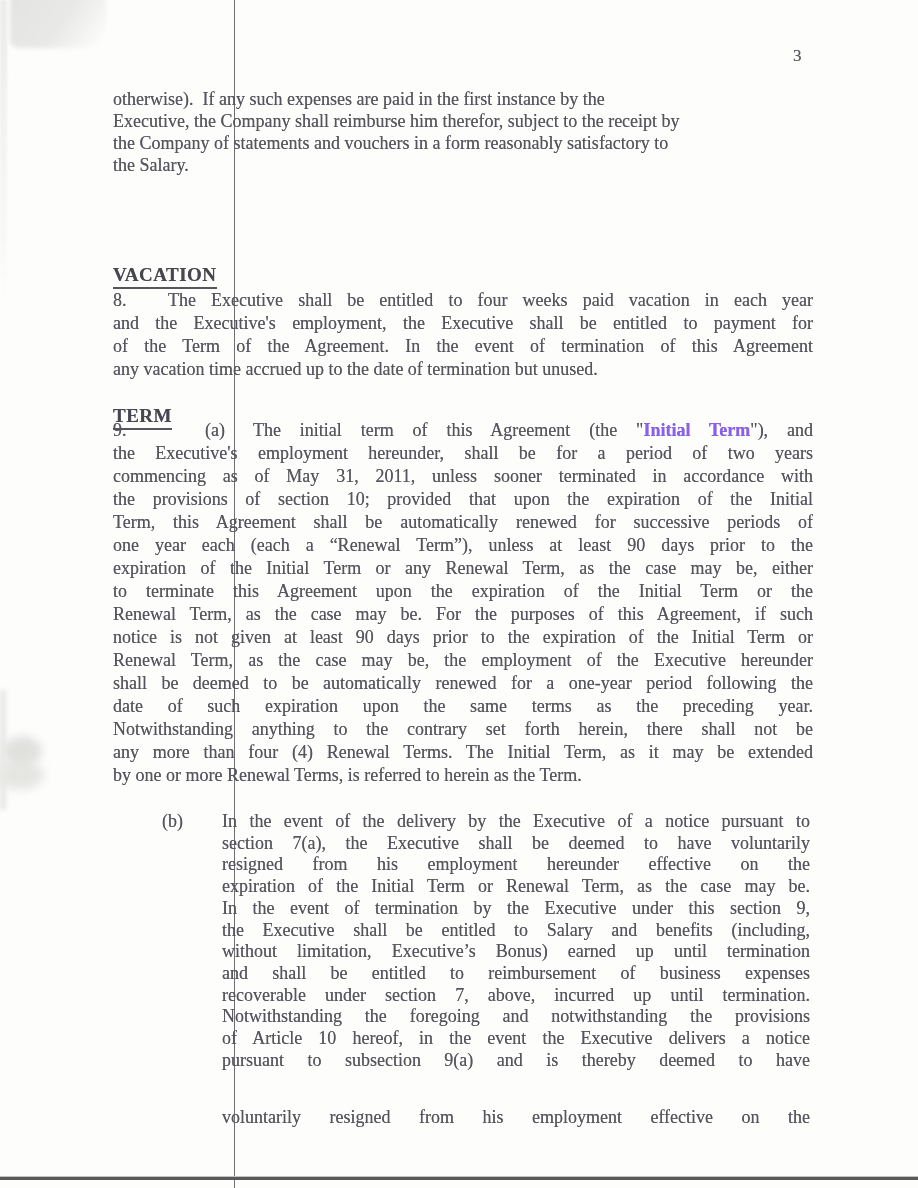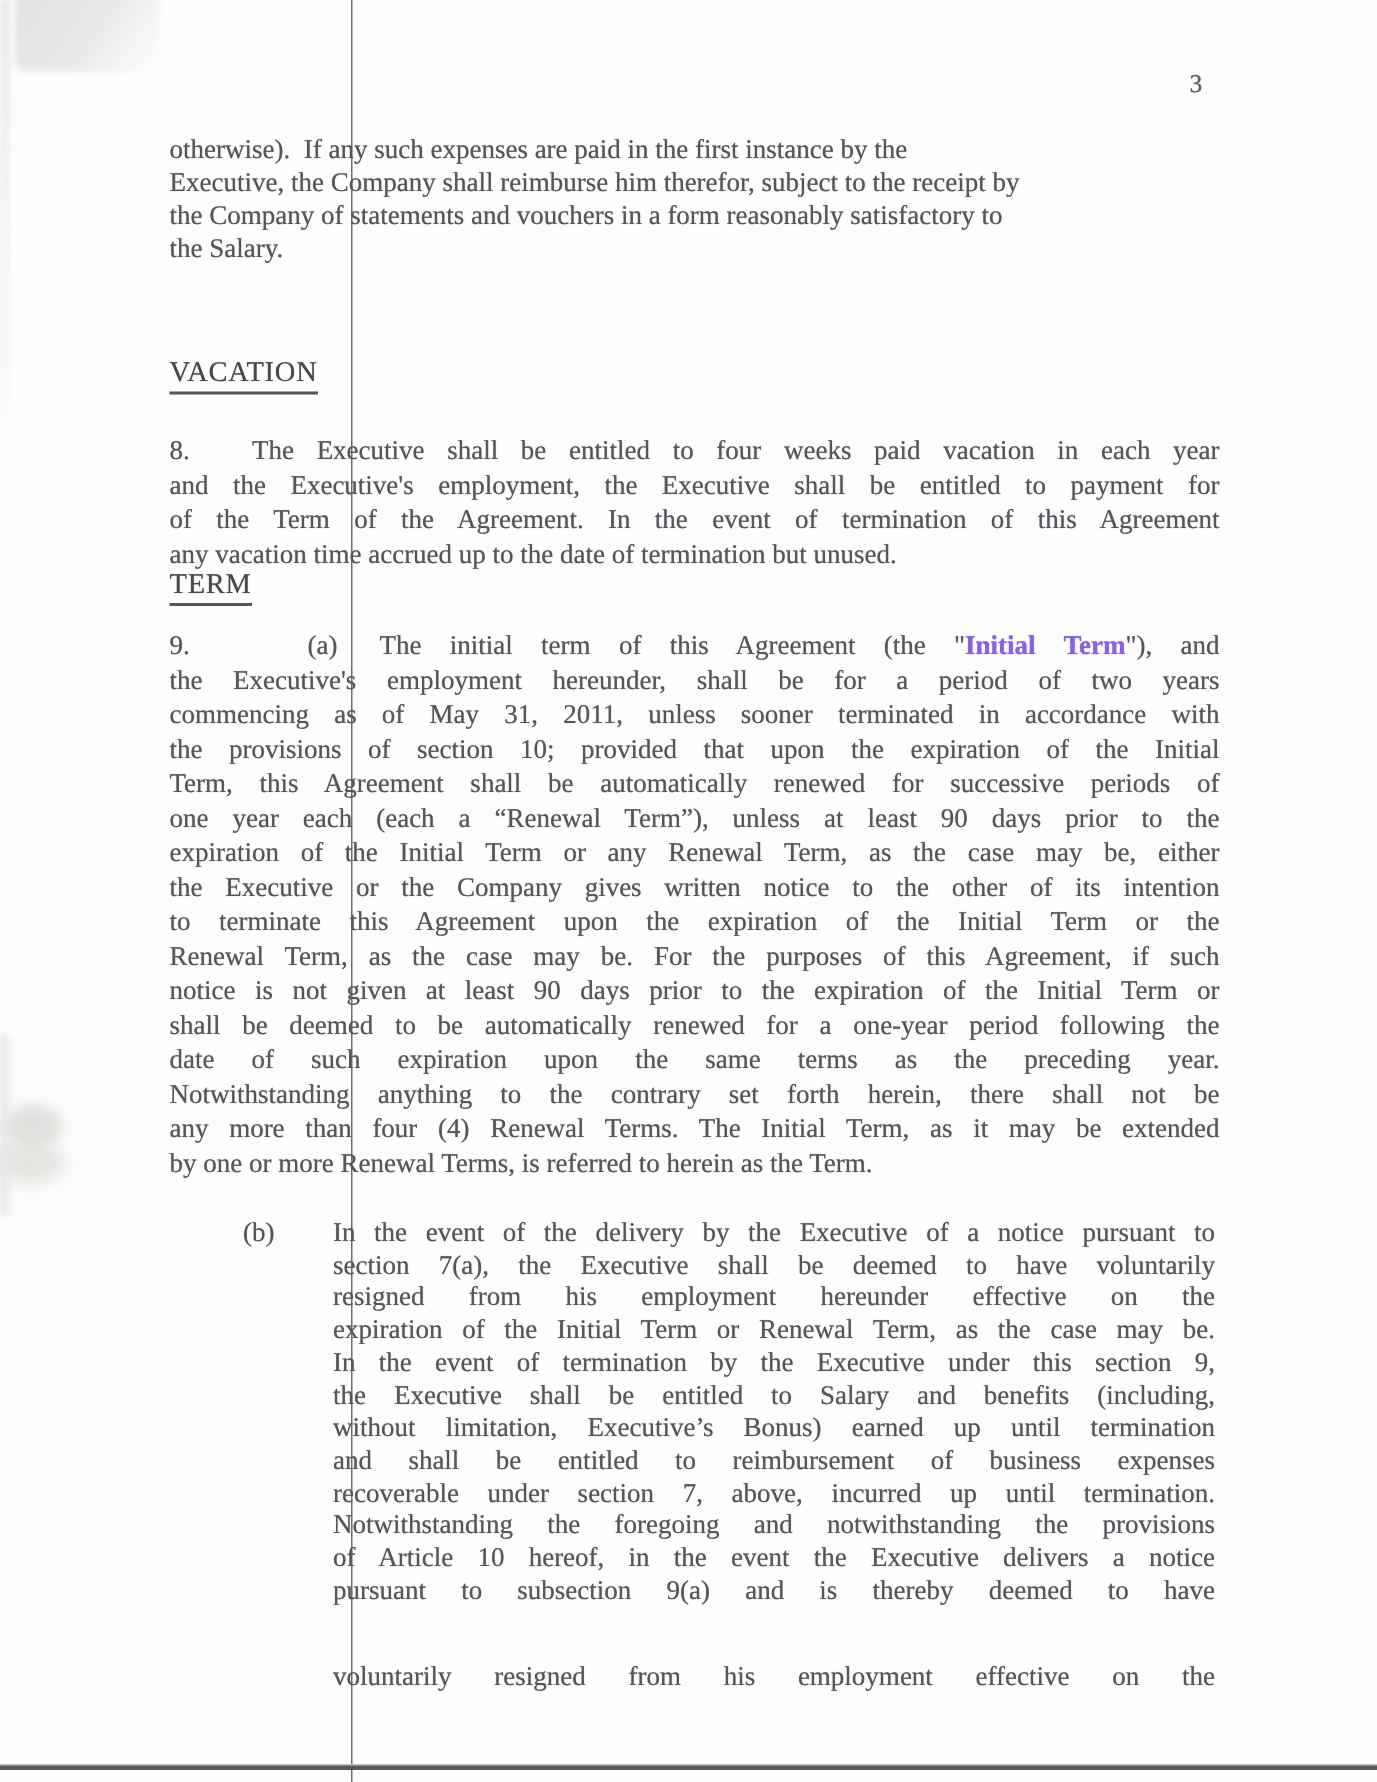--- a/index.html
+++ b/index.html
@@ -51,22 +51,23 @@
   
   .page-number {
     position: absolute; left: 793px; top: 46px;
     font-size: 17px; color: #5c5c62;
   }
   .txt { text-shadow: 0 0 0.6px rgba(86,86,96,0.75); }
   .para { position: absolute; font-size: 18px; }
   .para-expenses { left: 113px; top: 88px; width: 700px; line-height: 22px; }
   .heading {
     position: absolute; left: 113px;
-    font-size: 19px; font-weight: normal; color: #47474f;
+    font-size: 19px; font-weight: bold; color: #47474f;
     letter-spacing: 0.5px;
+    margin-top: 26px;
   }
   .heading .heading-text {
     display: inline-block; padding-bottom: 1px;
     border-bottom: 2px solid #55555c;
   }
   .heading-vacation { top: 238px; }
   .heading-term { top: 379px; }
   .para-8 { left: 113px; top: 289px; width: 700px; line-height: 23px; }
   .para-9 { left: 113px; top: 419px; width: 700px; line-height: 23px; }
   .para-b { left: 162px; top: 811px; width: 648px; line-height: 21.7px; }
@@ -129,24 +130,24 @@
     <span class="p-num">9.</span>
     <span class="p-sublabel">(a)</span>
     <div class="line line-first"><span>The initial term of this Agreement (the "</span><span class="bold-defined-term">Initial Term</span><span>"), and</span></div>
     <div class="lines">
         <div class="line">the Executive's employment hereunder, shall be for a period of two years</div>
         <div class="line">commencing as of May 31, 2011, unless sooner terminated in accordance with</div>
         <div class="line">the provisions of section 10; provided that upon the expiration of the Initial</div>
         <div class="line">Term, this Agreement shall be automatically renewed for successive periods of</div>
         <div class="line">one year each (each a “Renewal Term”), unless at least 90 days prior to the</div>
         <div class="line">expiration of the Initial Term or any Renewal Term, as the case may be, either</div>
-        <div class="line">the Executive or the Company gives written notice to the other of its intention</div>
         <div class="line">to terminate this Agreement upon the expiration of the Initial Term or the</div>
         <div class="line">Renewal Term, as the case may be.  For the purposes of this Agreement, if such</div>
         <div class="line">notice is not given at least 90 days prior to the expiration of the Initial Term or</div>
+        <div class="line">Renewal Term, as the case may be, the employment of the Executive hereunder</div>
         <div class="line">shall be deemed to be automatically renewed for a one-year period following the</div>
         <div class="line">date of such expiration upon the same terms as the preceding year.</div>
         <div class="line">Notwithstanding anything to the contrary set forth herein, there shall not be</div>
         <div class="line">any more than four (4) Renewal Terms.  The Initial Term, as it may be extended</div>
         <div class="line">by one or more Renewal Terms, is referred to herein as the Term.</div>
       </div>
   </div>
 
   <div class="para para-b txt">
     <span class="p-num">(b)</span>

